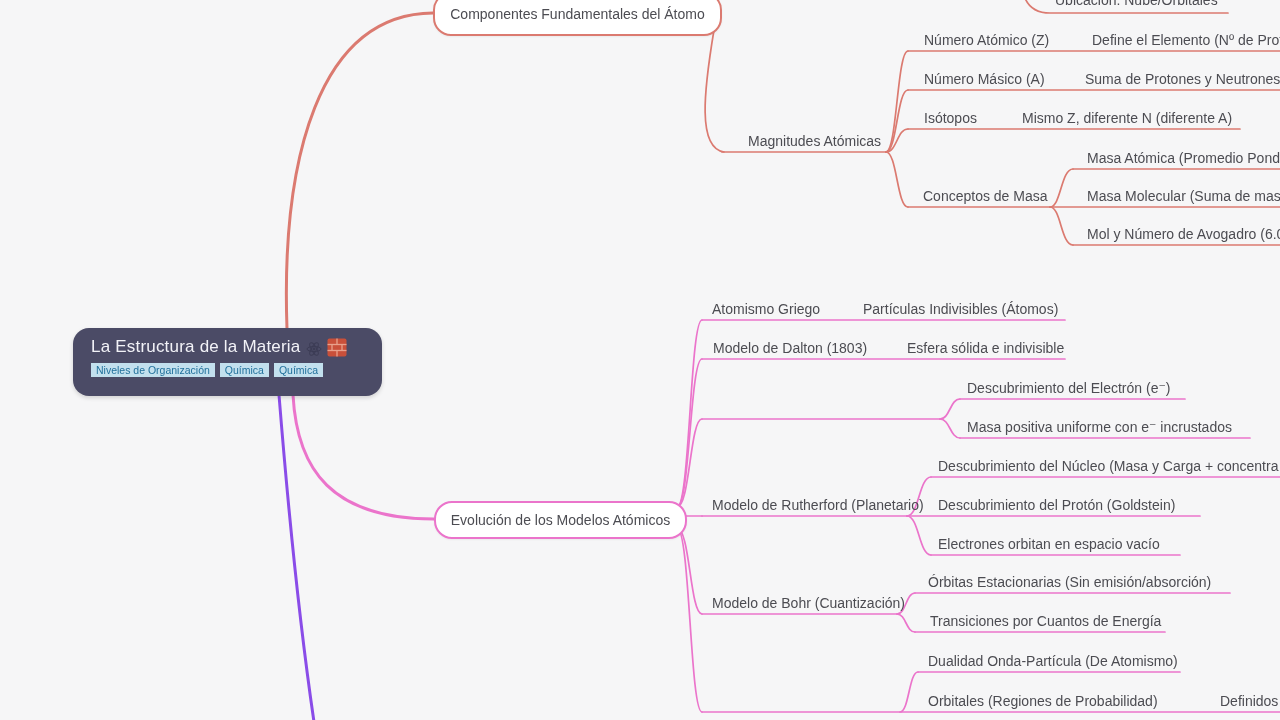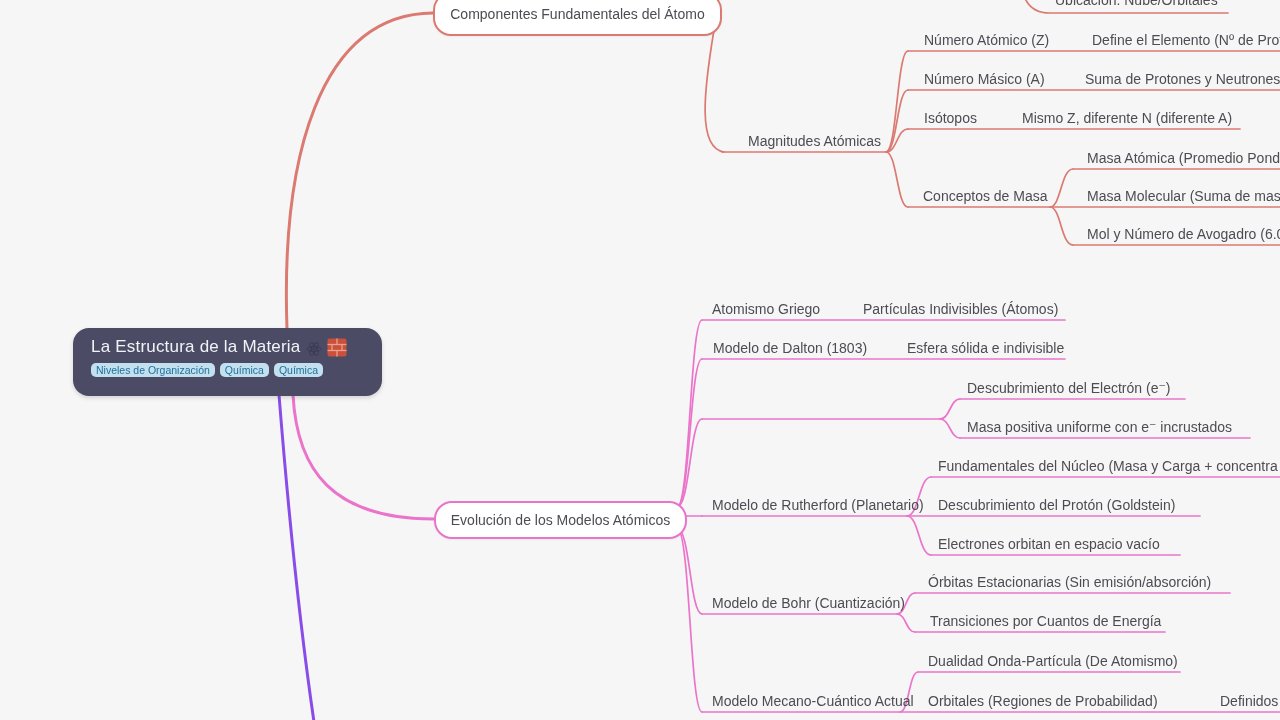--- a/index.html
+++ b/index.html
@@ -36,21 +36,21 @@
     position:absolute;left:73px;top:328px;width:309px;height:68px;
     background:#4B4B66;border-radius:16px;box-sizing:border-box;
     padding:9px 16px 8px 18px;cursor:pointer;
     box-shadow:0 2px 4px rgba(0,0,0,0.15);
   }
   .root-title-row{display:flex;align-items:flex-end;gap:5px;}
   .root-title{font-size:17px;color:#F2F2F7;letter-spacing:0.2px;}
   .root-tags{display:flex;gap:5px;margin-top:6px;}
   .tag{
     background:#C2E0EE;color:#22719C;font-size:10.5px;line-height:14px;
-    padding:0 5px;border-radius:5px;white-space:nowrap;
+    padding:0 5px;border-radius:0;white-space:nowrap;
   }
   .icon{display:inline-flex;align-items:center;}
 </style>
 </head>
 <body>
 
 <div class="stage">
 
   <svg class="links" width="1280" height="720">
 
@@ -153,24 +153,23 @@
   <div class="lbl" style="left:1087px;top:186px;">Masa Molecular (Suma de masas</div>
   <div class="lbl" style="left:1087px;top:224px;">Mol y Número de Avogadro (6.02</div>
 
   <div class="lbl" style="left:712px;top:299px;">Atomismo Griego</div>
   <div class="lbl" style="left:863px;top:299px;">Partículas Indivisibles (Átomos)</div>
   <div class="lbl" style="left:713px;top:338px;">Modelo de Dalton (1803)</div>
   <div class="lbl" style="left:907px;top:338px;">Esfera sólida e indivisible</div>
   <div class="lbl" style="left:967px;top:378px;">Descubrimiento del Electrón (e⁻)</div>
   <div class="lbl" style="left:967px;top:417px;">Masa positiva uniforme con e⁻ incrustados</div>
   <div class="lbl" style="left:712px;top:495px;">Modelo de Rutherford (Planetario)</div>
-  <div class="lbl" style="left:938px;top:456px;">Fundamentales del Núcleo (Masa y Carga + concentra</div>
+  <div class="lbl" style="left:938px;top:456px;">Descubrimiento del Núcleo (Masa y Carga + concentra</div>
   <div class="lbl" style="left:938px;top:495px;">Descubrimiento del Protón (Goldstein)</div>
   <div class="lbl" style="left:938px;top:534px;">Electrones orbitan en espacio vacío</div>
   <div class="lbl" style="left:712px;top:593px;">Modelo de Bohr (Cuantización)</div>
   <div class="lbl" style="left:928px;top:572px;">Órbitas Estacionarias (Sin emisión/absorción)</div>
   <div class="lbl" style="left:930px;top:611px;">Transiciones por Cuantos de Energía</div>
-  <div class="lbl" style="left:712px;top:691px;">Modelo Mecano-Cuántico Actual</div>
   <div class="lbl" style="left:928px;top:651px;">Dualidad Onda-Partícula (De Atomismo)</div>
   <div class="lbl" style="left:928px;top:691px;">Orbitales (Regiones de Probabilidad)</div>
   <div class="lbl" style="left:1220px;top:691px;">Definidos</div>
 
 </div>
 
 </body></html>

